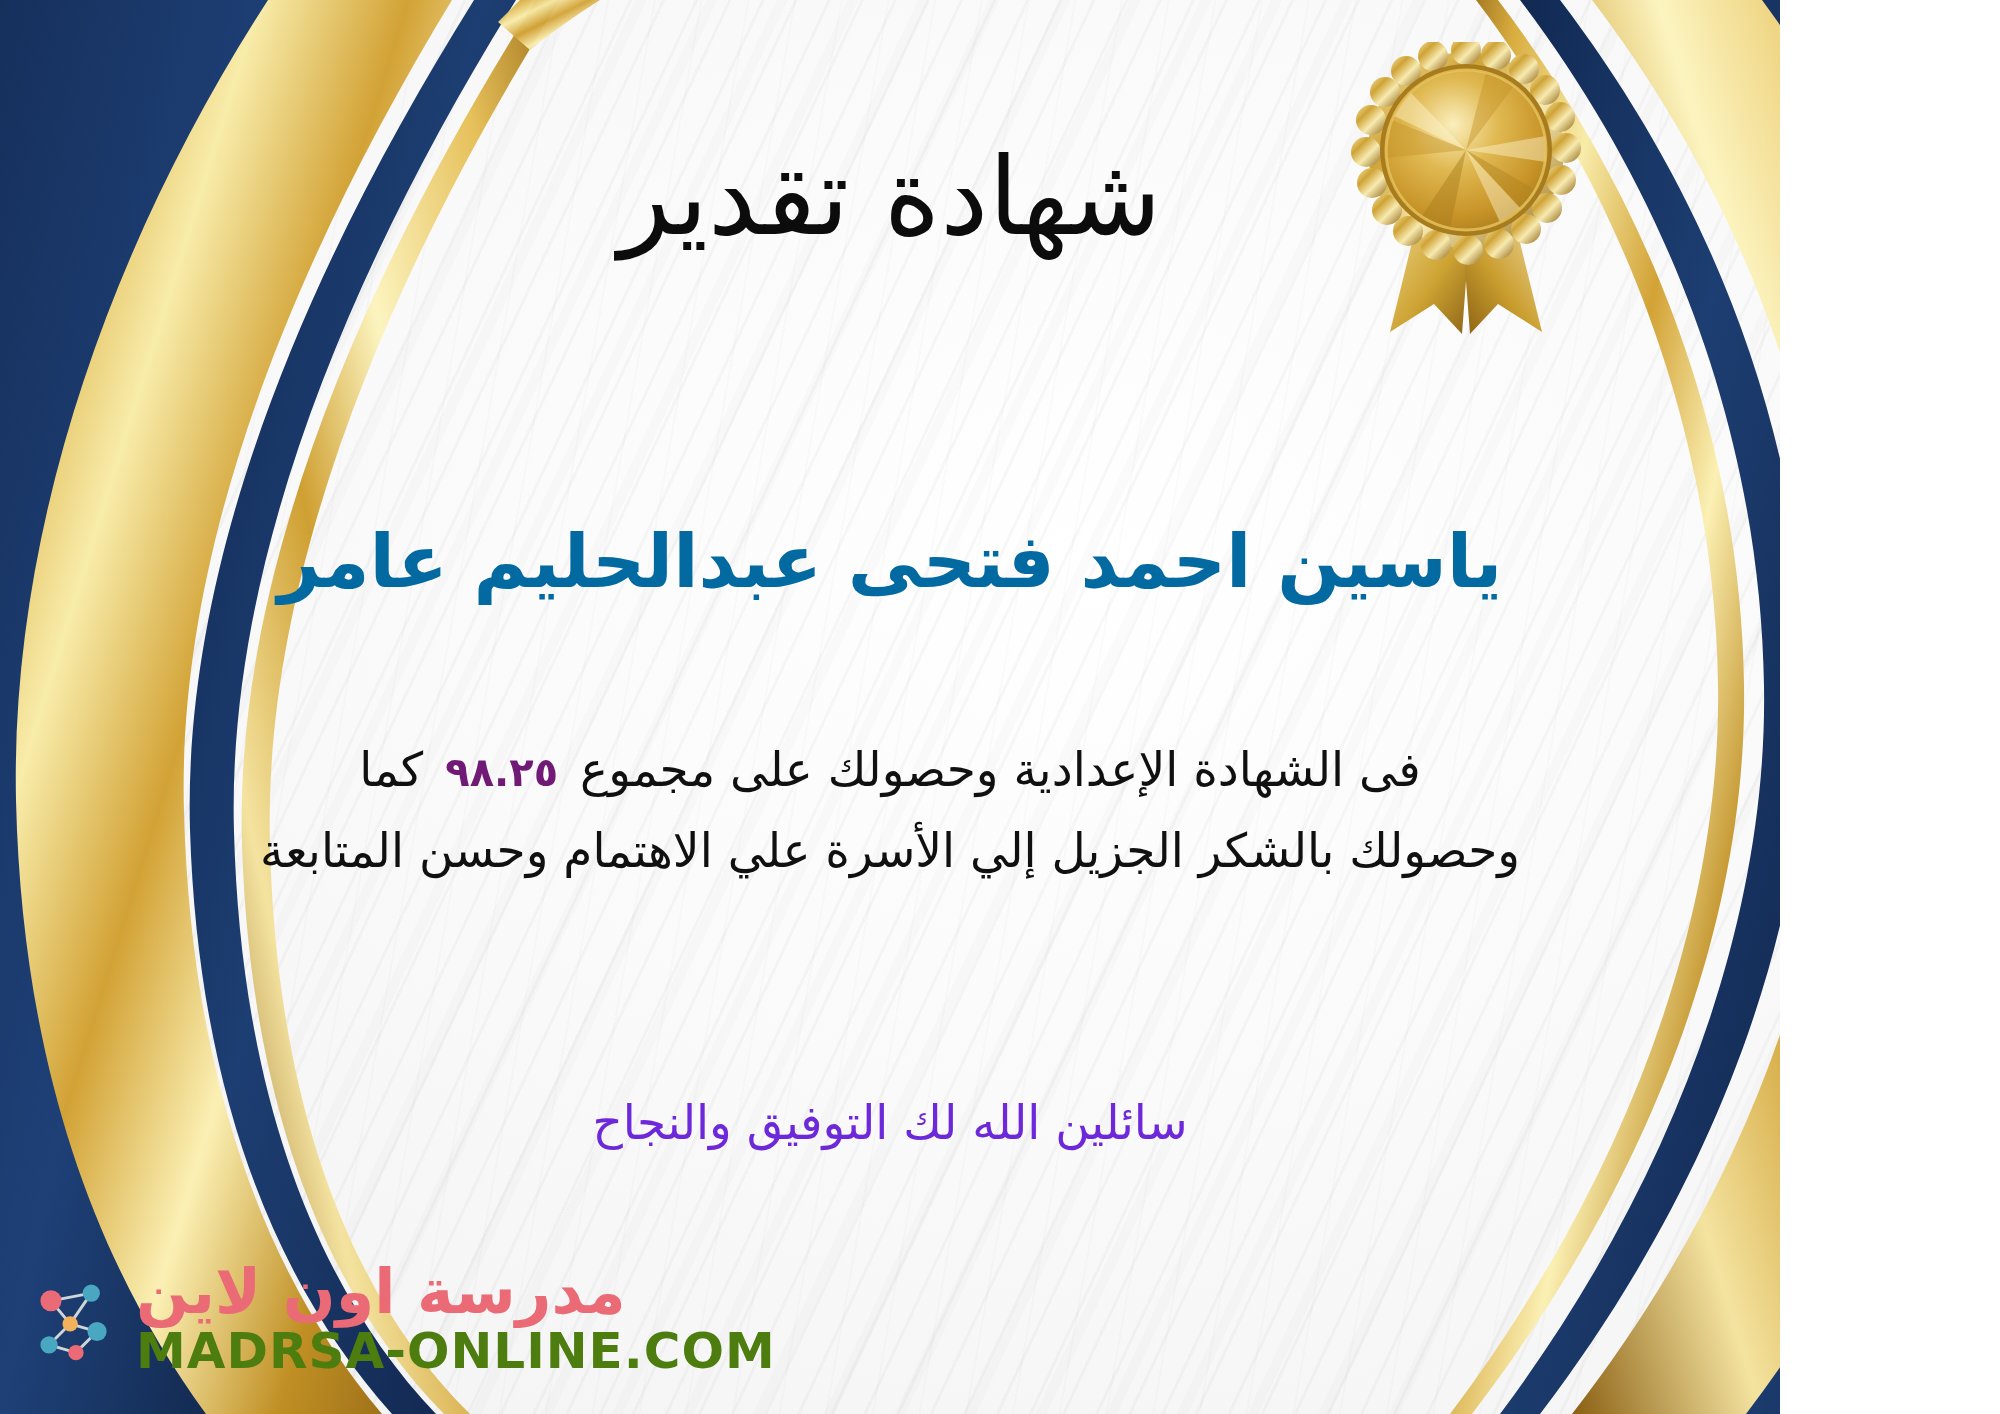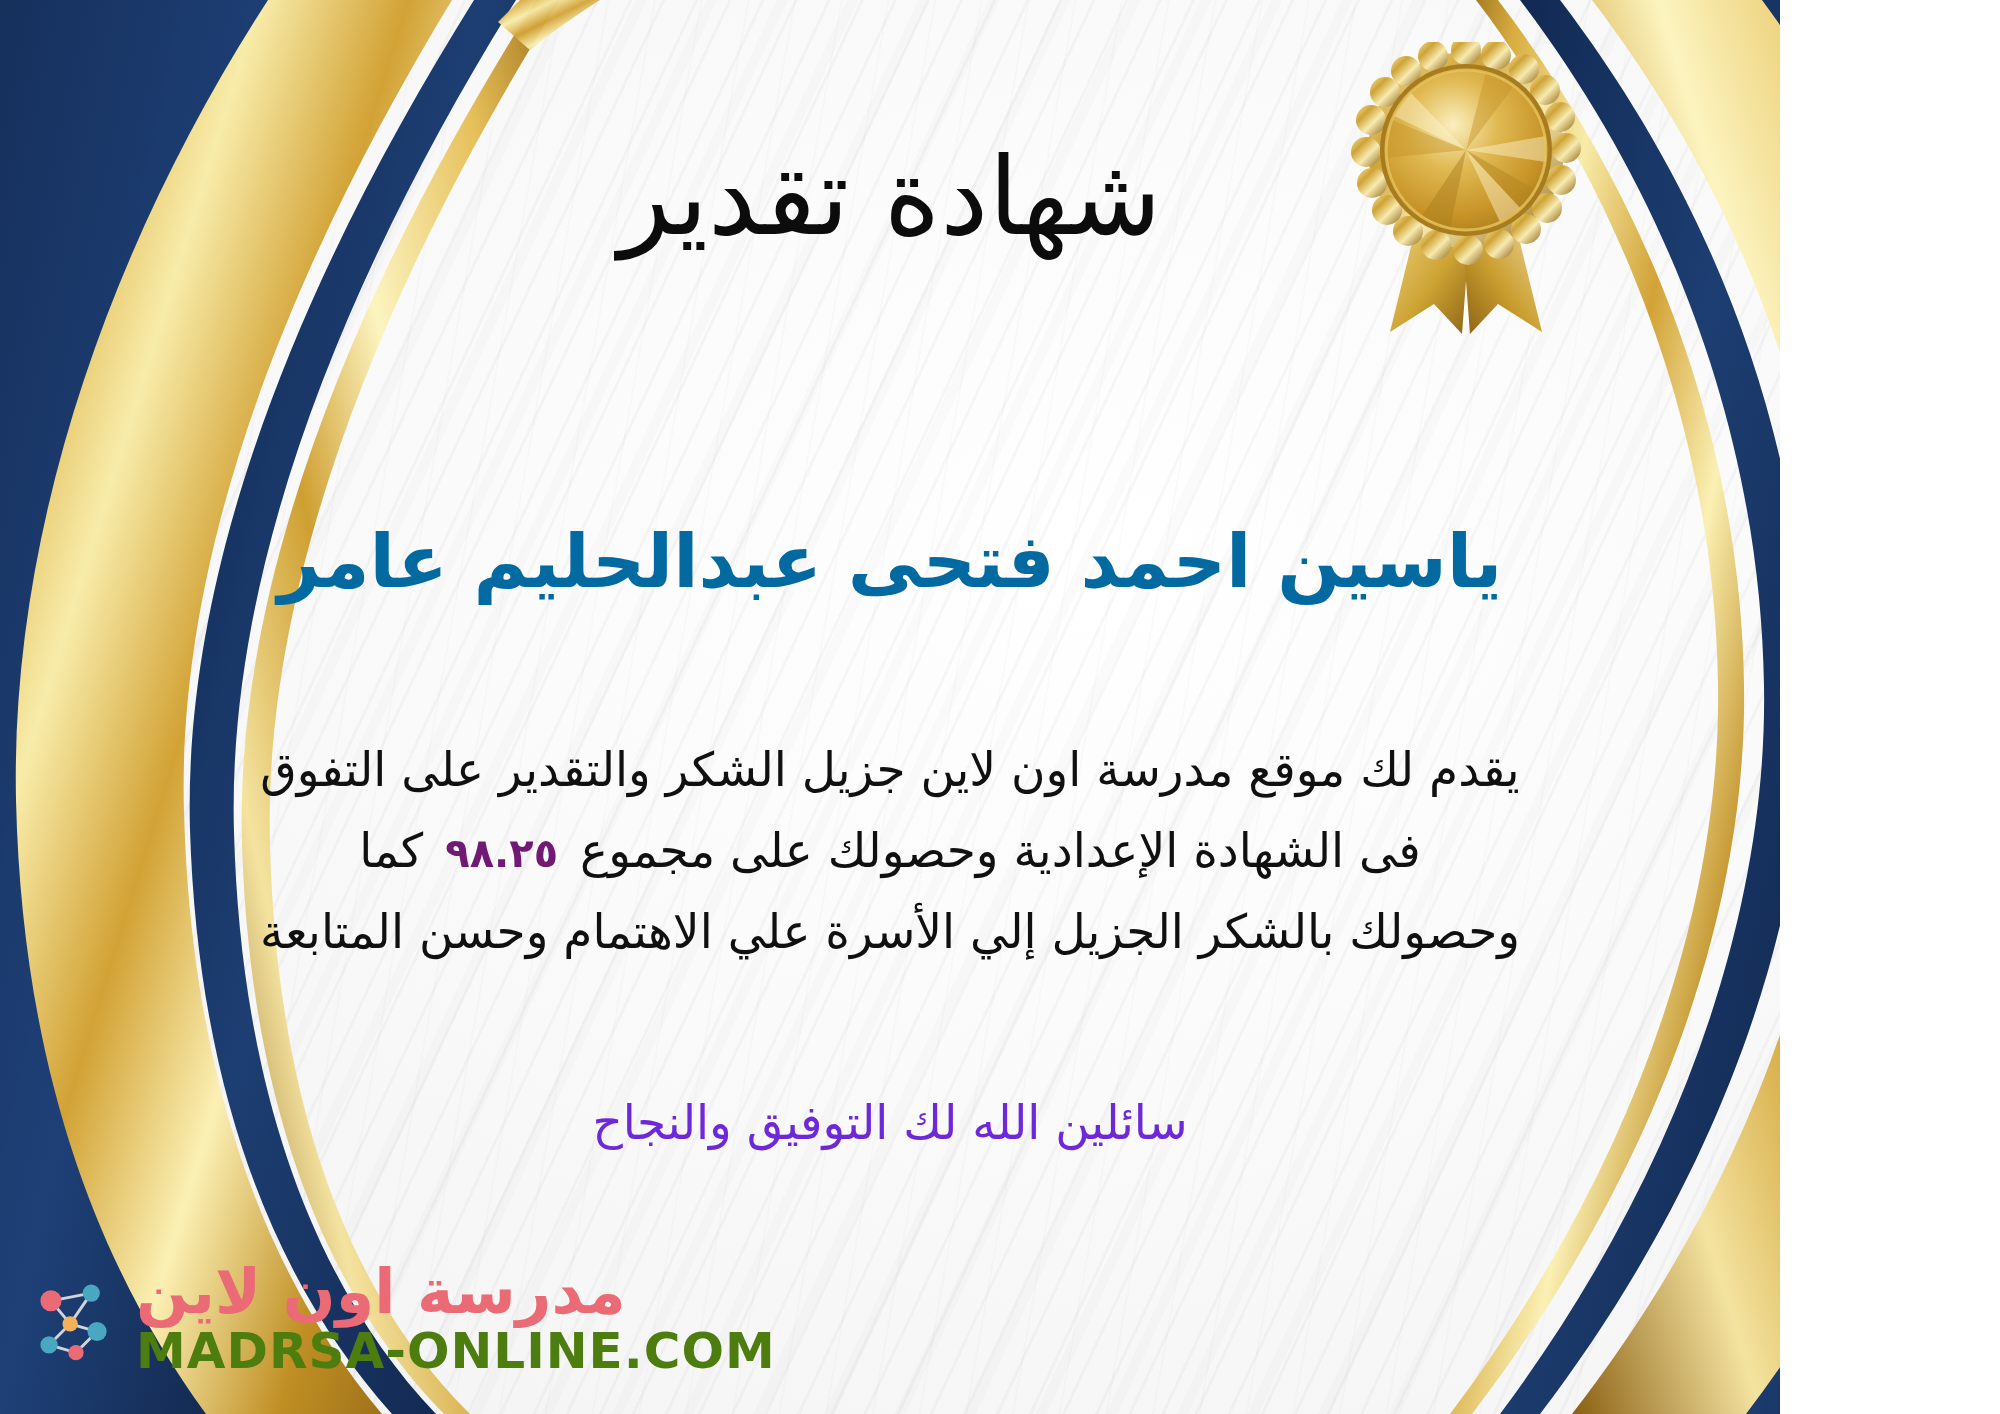--- a/index.html
+++ b/index.html
@@ -319,21 +319,20 @@
     </svg>
   </div>
 
   <div class="content">
 
     <div class="title">شهادة تقدير</div>
 
     <div class="name">ياسين احمد فتحى عبدالحليم عامر</div>
 
     <div class="body">
-      <div class="line">يقدم لك موقع مدرسة اون لاين جزيل الشكر  والتقدير على التفوق</div>
       <div class="line">
         <span>فى الشهادة الإعدادية وحصولك على مجموع</span><span class="score">٩٨.٢٥</span><span>كما</span>
       </div>
       <div class="line">وحصولك  بالشكر الجزيل إلي الأسرة علي الاهتمام وحسن المتابعة</div>
     </div>
 
     <div class="closing">سائلين الله لك التوفيق  والنجاح</div>
   </div>
 
   <div class="logo">

